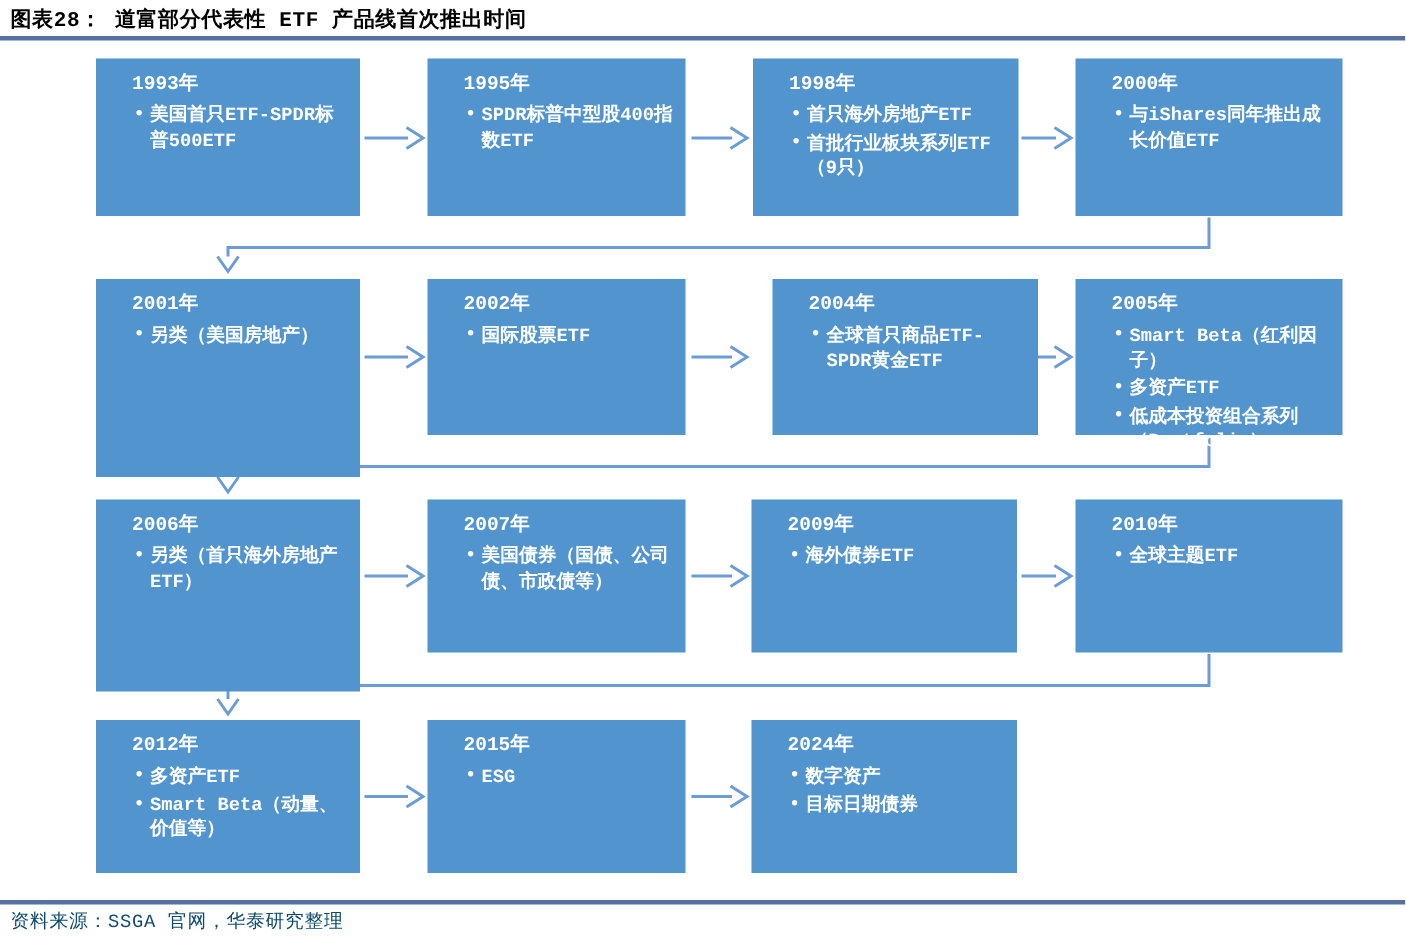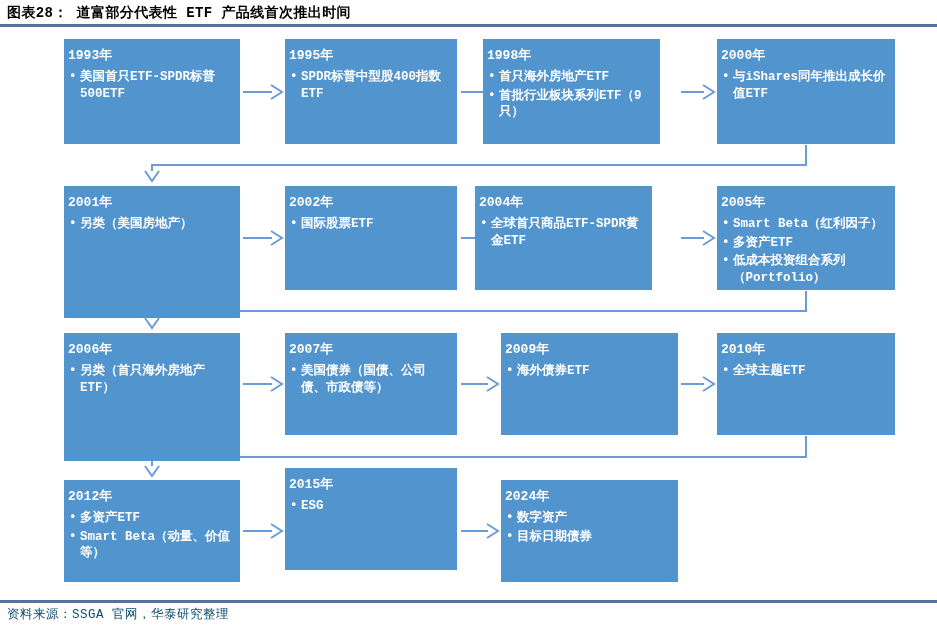--- a/index.html
+++ b/index.html
@@ -15,21 +15,21 @@
   .title-rule { top:24px; }
   .footer-rule { top:600px; }
   .source-note {
     position:absolute; left:7px; top:606px; font-size:12.5px; color:#0c4a6e;
     letter-spacing:0.5px; white-space:nowrap;
   }
   .overlay { position:absolute; left:0; top:0; pointer-events:none; }
   .overlay path { stroke:var(--arrow,#6B9CD6); stroke-width:2; fill:none; }
   .box {
     position:absolute; background:var(--box,#5294CE); color:#ffffff;
-    padding:7px 8px 6px 4px; box-sizing:border-box;
+    padding:7px 8px 6px 24px; box-sizing:border-box;
   }
   .box .year { font-size:13px; font-weight:bold; margin:0 0 5px 0; }
   .box ul { margin:0; padding:0; list-style:none; }
   .box li {
     position:relative; padding-left:12px; font-size:12.5px; font-weight:bold;
     line-height:1.32; margin-bottom:2px;
   }
   .box li::before { content:"\2022"; position:absolute; left:1px; top:-1px; }
 </style>
 </head>
@@ -69,21 +69,21 @@
     <ul>
         <li>美国首只ETF-SPDR标普500ETF</li>
       </ul>
   </div>
   <div class="box" style="left:285px;top:39px;width:172px;height:105px">
     <div class="year">1995年</div>
     <ul>
         <li>SPDR标普中型股400指数ETF</li>
       </ul>
   </div>
-  <div class="box" style="left:483px;top:39px;width:177px;height:105px">
+  <div class="box" style="left:502px;top:39px;width:177px;height:105px">
     <div class="year">1998年</div>
     <ul>
       <li>首只海外房地产ETF</li>
       <li>首批行业板块系列ETF（9只）</li>
     </ul>
   </div>
   <div class="box" style="left:717px;top:39px;width:178px;height:105px">
     <div class="year">2000年</div>
     <ul>
         <li>与iShares同年推出成长价值ETF</li>
@@ -95,21 +95,21 @@
     <ul>
         <li>另类（美国房地产）</li>
       </ul>
   </div>
   <div class="box" style="left:285px;top:186px;width:172px;height:104px">
     <div class="year">2002年</div>
     <ul>
         <li>国际股票ETF</li>
       </ul>
   </div>
-  <div class="box" style="left:475px;top:186px;width:177px;height:104px">
+  <div class="box" style="left:515px;top:186px;width:177px;height:104px">
     <div class="year">2004年</div>
     <ul>
         <li>全球首只商品ETF-SPDR黄金ETF</li>
       </ul>
   </div>
   <div class="box" style="left:717px;top:186px;width:178px;height:104px">
     <div class="year">2005年</div>
     <ul>
       <li>Smart Beta（红利因子）</li>
       <li>多资产ETF</li>
@@ -142,21 +142,21 @@
       </ul>
   </div>
 
   <div class="box" style="left:64px;top:480px;width:176px;height:102px">
     <div class="year">2012年</div>
     <ul>
       <li>多资产ETF</li>
       <li>Smart Beta（动量、价值等）</li>
     </ul>
   </div>
-  <div class="box" style="left:285px;top:468px;width:172px;height:102px">
+  <div class="box" style="left:285px;top:480px;width:172px;height:102px">
     <div class="year">2015年</div>
     <ul>
         <li>ESG</li>
       </ul>
   </div>
   <div class="box" style="left:501px;top:480px;width:177px;height:102px">
     <div class="year">2024年</div>
     <ul>
       <li>数字资产</li>
       <li>目标日期债券</li>

